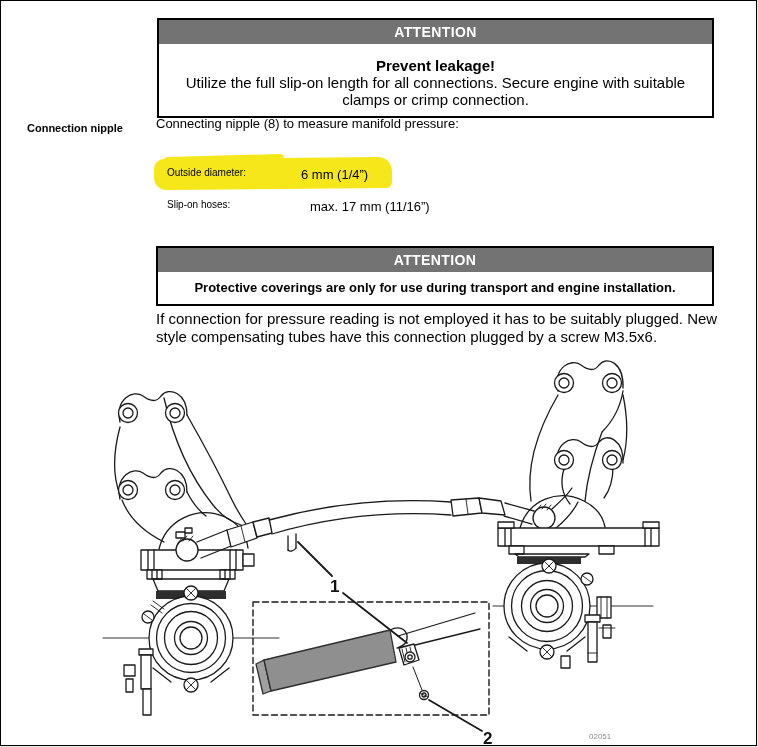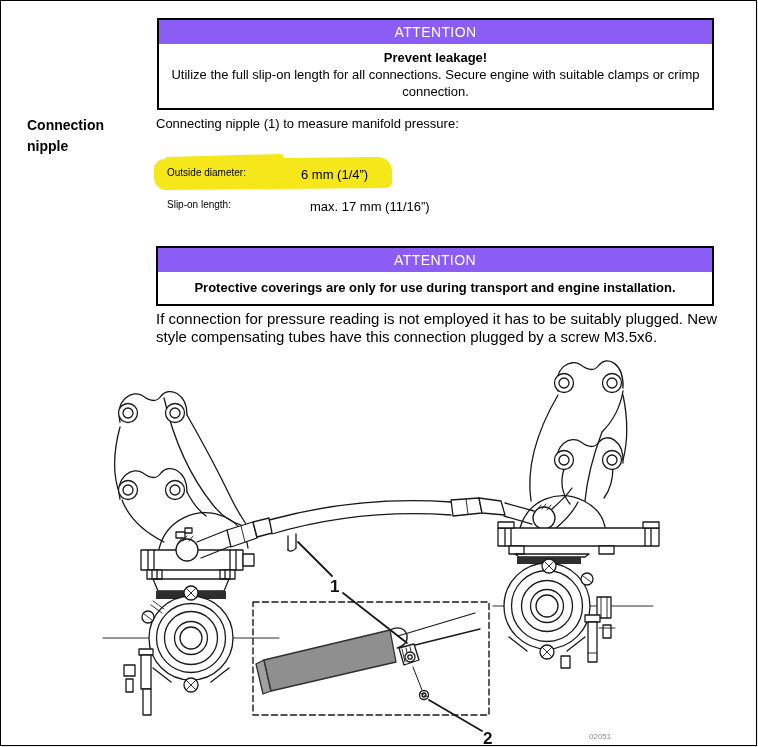--- a/index.html
+++ b/index.html
@@ -15,44 +15,44 @@
   .abs { position:absolute; }
 
   
   .attn {
     position:absolute;
     border:2px solid #000;
     background:#fff;
     box-sizing:border-box;
   }
   .attn-header {
-    background:#8b5cf6;
+    background:#737373;
     color:#fff;
-    font-weight:normal;
+    font-weight:bold;
     font-size:14px;
     letter-spacing:0.4px;
     text-align:center;
     padding:4px 0 4px 0;
   }
   .attn-body {
     text-align:center;
-    font-size:13px;
+    font-size:15px;
     line-height:17px;
-    padding:5px 5px 8px 5px;
+    padding:13px 5px 8px 5px;
   }
   .attn-title { font-weight:bold; }
   .attn-body-bold { font-weight:bold; font-size:13px; padding:7px 4px 8px 4px;border-radius:9px; }
 
   #attention1 { left:156px; top:17px; width:557px; }
   #attention2 { left:155px; top:245px; width:558px; }
 
   
   #side-label {
     left:26px; top:114px; width:104px;
-    font-weight:bold; font-size:14px; line-height:21px;
+    font-weight:bold; font-size:11px; line-height:26px;
   }
   #intro { left:155px; top:115px; font-size:13px; }
 
   #highlight {
     left:153px; top:157px; width:238px; height:31px;
     background:#f6e71a;
     border-radius:10px 14px 6px 12px;
     transform:rotate(-0.5deg);
   }
   #highlight:before {
@@ -81,27 +81,27 @@
 
   <div class="attn" id="attention1">
     <div class="attn-header">ATTENTION</div>
     <div class="attn-body">
       <div class="attn-title">Prevent leakage!</div>
       <div>Utilize the full slip-on length for all connections. Secure engine with suitable clamps or crimp connection.</div>
     </div>
   </div>
 
   <div class="abs" id="side-label">Connection nipple</div>
-  <div class="abs" id="intro">Connecting nipple (1) to measure manifold pressure:</div>
+  <div class="abs" id="intro">Connecting nipple (8) to measure manifold pressure:</div>
 
   <div class="abs" id="highlight"></div>
   <div class="abs spec-label" id="spec1-label">Outside diameter:</div>
   <div class="abs spec-value" id="spec1-value">6 mm (1/4”)</div>
 
-  <div class="abs spec-label" id="spec2-label">Slip-on length:</div>
+  <div class="abs spec-label" id="spec2-label">Slip-on hoses:</div>
   <div class="abs spec-value" id="spec2-value">max. 17 mm (11/16”)</div>
 
   <div class="attn" id="attention2">
     <div class="attn-header">ATTENTION</div>
     <div class="attn-body attn-body-bold">Protective coverings are only for use during transport and engine installation.</div>
   </div>
 
   <div class="abs" id="paragraph">If connection for pressure reading is not employed it has to be suitably plugged. New style compensating tubes have this connection plugged by a screw M3.5x6.</div>
 
   <svg class="abs" id="figure" width="755" height="387" viewBox="0 357 755 387">

